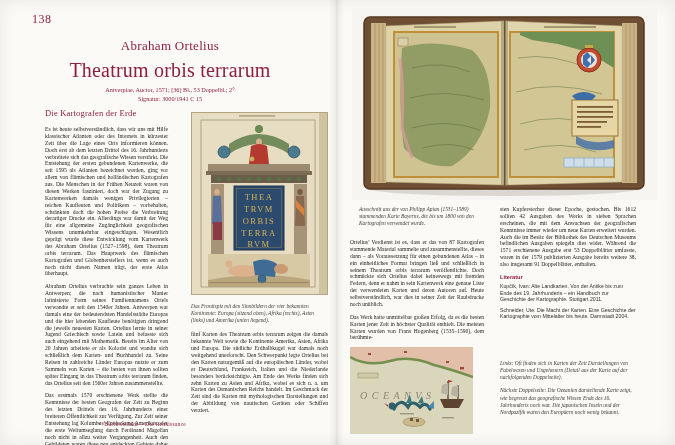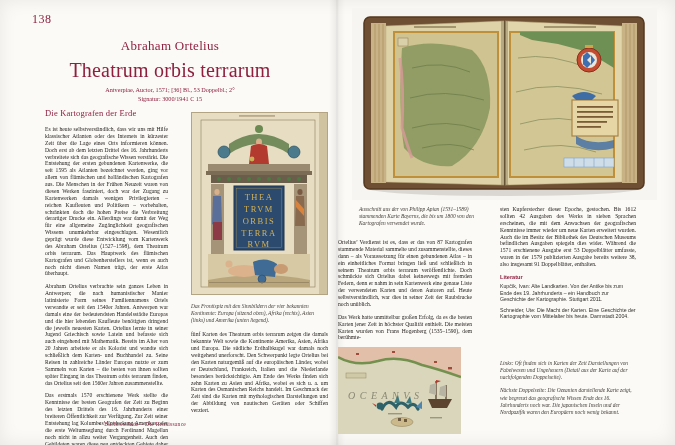--- a/index.html
+++ b/index.html
@@ -28,21 +28,21 @@
   .lcol2 .body-text{margin-top:7px;}
 
   .footer{position:absolute;left:45px;top:421px;width:195px;text-align:center;
           font-size:5.5px;color:#8e1f3f;letter-spacing:0.3px;}
   .footer .ornament{font-size:4px;vertical-align:1px;margin-right:2px;}
 
   .photo{position:absolute;left:352px;top:8px;width:305px;height:192px;background:#f6f5f2;}
   .photo svg{display:block;}
   .photo-caption{position:absolute;left:359px;top:206px;width:134px;}
 
-  .rcol1{position:absolute;left:338px;top:239px;width:134px;}
+  .rcol1{position:absolute;left:350px;top:239px;width:134px;}
   .rcol2{position:absolute;left:500px;top:206px;width:136px;}
   .map-detail{margin-top:5px;display:block;}
 
   .lit-heading{font-family:"Liberation Sans",sans-serif;font-size:5.6px;font-weight:bold;
                color:#8e1f3f;margin:6px 0 3px 0;}
   .ref{font-family:"Liberation Sans",sans-serif;font-size:5.2px;line-height:1.3;
        margin:0 0 3.5px 0;color:#33302c;text-align:left;}
   .rcaptions{position:absolute;left:500px;top:360px;width:136px;}
   .rcaptions .caption{margin-bottom:6px;}
 </style>

